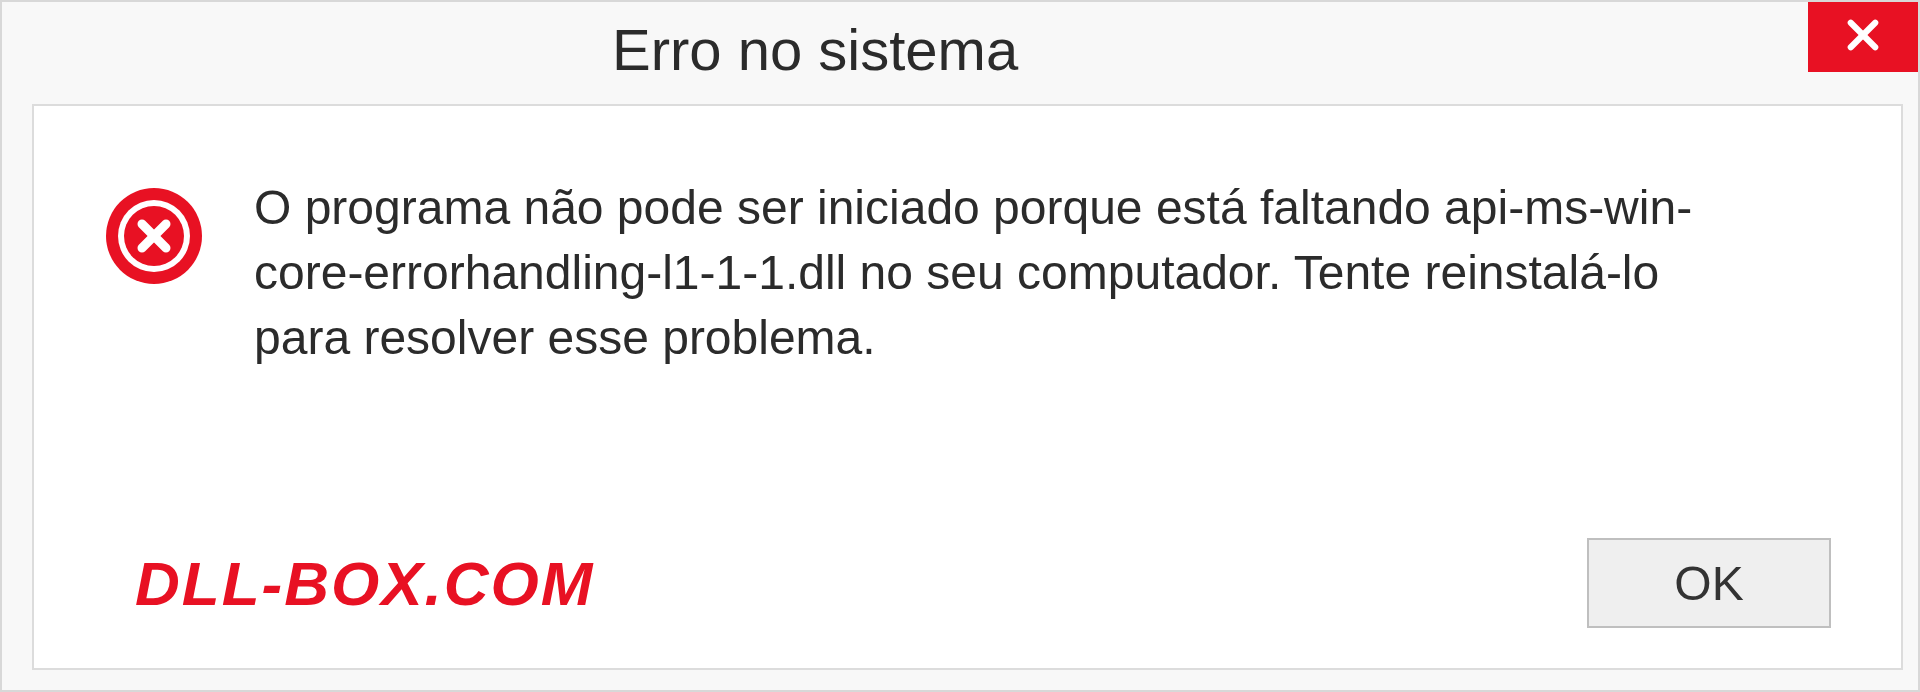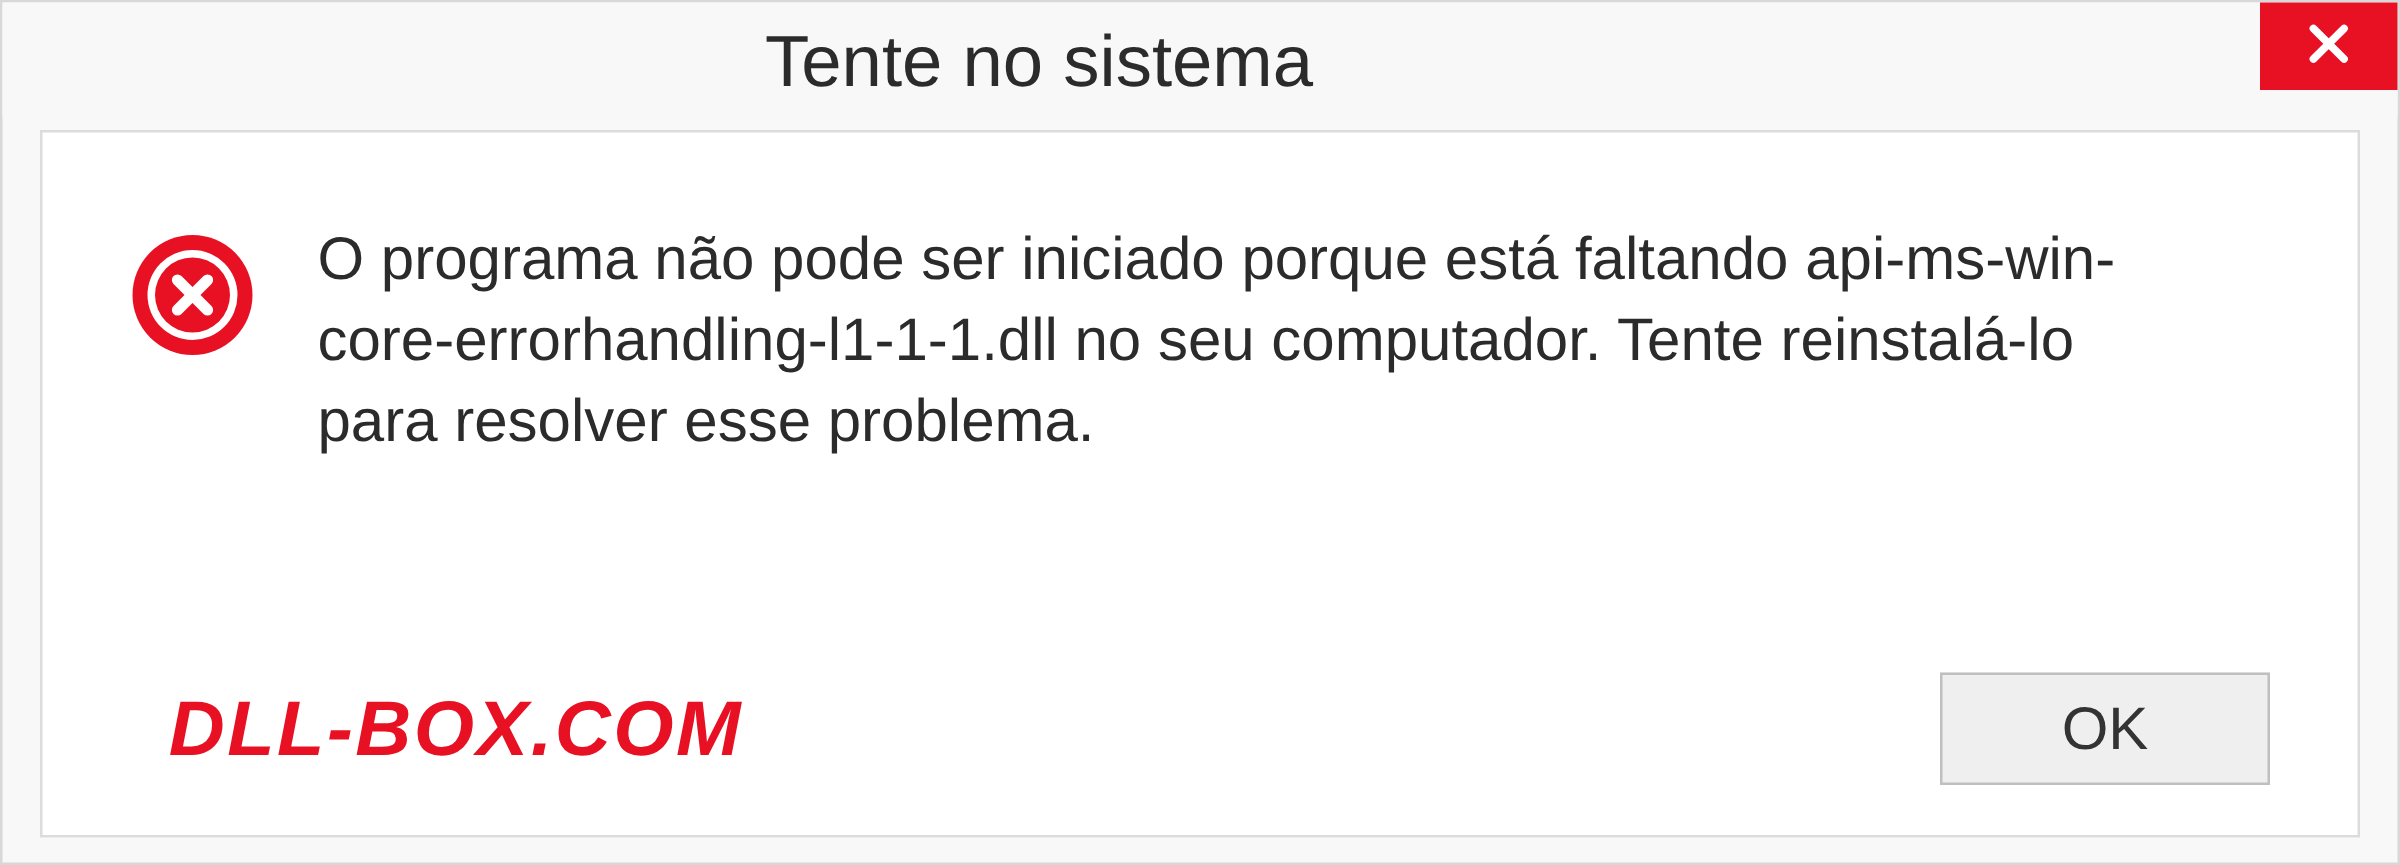--- a/index.html
+++ b/index.html
@@ -45,21 +45,21 @@
       justify-content: center;
       cursor: pointer;
       margin: 0;
     }
     .close-btn svg {
       width: 42px;
       height: 42px;
     }
     .content-wrap {
       flex: 1;
-      padding: 10px 30px 20px 30px;
+      padding: 10px 15px 20px 30px;
       display: flex;
       flex-direction: column;
     }
     .content-box {
       flex: 1;
       background: #fff;
       border: 2px solid #dcdcdc;
       padding: 70px 70px 40px 70px;
       display: flex;
       flex-direction: column;
@@ -94,39 +94,39 @@
     }
     .watermark {
       font-size: 62px;
       font-weight: 800;
       color: #e81123;
       letter-spacing: 2px;
       font-style: italic;
       font-family: "Arial Black", Arial, sans-serif;
     }
     .ok-btn {
-      width: 264px;
+      width: 244px;
       height: 90px;
       background: #efefef;
       border: 2px solid #bfbfbf;
       font-size: 48px;
       color: #333;
       display: flex;
       align-items: center;
       justify-content: center;
       cursor: pointer;
       font-family: inherit;
     }
   </style>
 </head>
 <body>
 
 <div class="dialog">
   <div class="titlebar">
-    <div class="title-text">Tente no sistema</div>
+    <div class="title-text">Erro no sistema</div>
     <div class="close-btn">
       <span>
         <svg viewBox="0 0 24 24" fill="none" stroke="#ffffff" stroke-width="3.5" stroke-linecap="round">
           <line x1="5" y1="5" x2="19" y2="19"></line>
           <line x1="19" y1="5" x2="5" y2="19"></line>
         </svg>
       </span>
     </div>
   </div>
 

